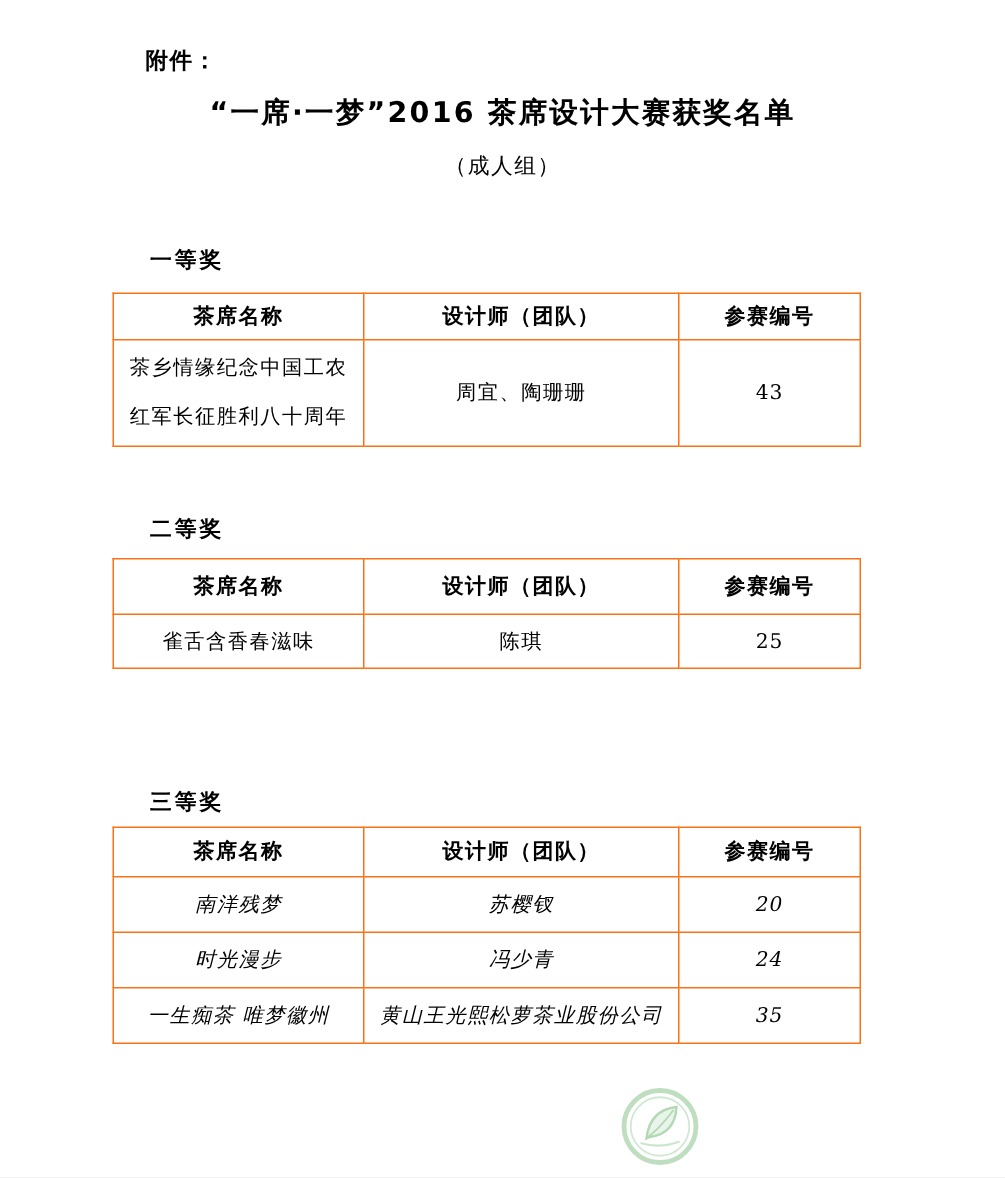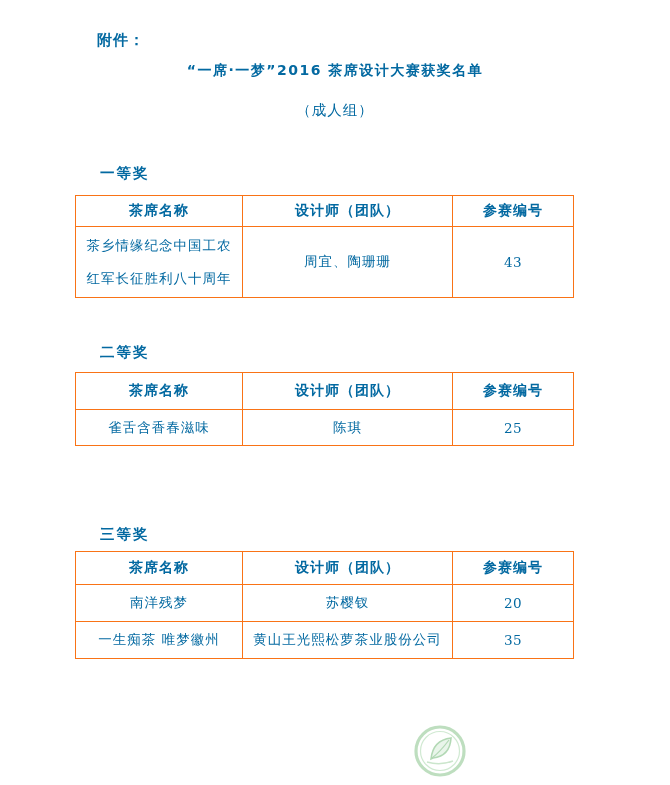--- a/index.html
+++ b/index.html
@@ -5,37 +5,37 @@
   * { margin: 0; padding: 0; box-sizing: border-box; }
   html, body { background: #e8e8e8; }
   .page {
     position: relative;
     width: 670px;
     height: 785px;
     background: #ffffff;
     margin: 0 auto;
     overflow: hidden;
     font-family: "DejaVu Sans", sans-serif;
-    color: #0369a1;
+    color: #000000;
   }
   .attachment {
     position: absolute;
     top: 31px;
     left: 97px;
     font-size: 15px;
     font-weight: bold;
     letter-spacing: 1px;
   }
   .doc-title {
     position: absolute;
     top: 62px;
     left: 0;
     width: 100%;
     text-align: center;
-    font-size: 14px;
+    font-size: 19px;
     font-weight: bold;
     letter-spacing: 1.5px;
   }
   .doc-subtitle {
     position: absolute;
     top: 101px;
     left: 0;
     width: 100%;
     text-align: center;
     font-size: 14.5px;
@@ -75,21 +75,21 @@
   th { font-weight: bold; font-size: 14px; }
   .col-name   { width: 167px; }
   .col-des    { width: 210px; }
   .col-num    { width: 121px; }
   .t1 th { height: 31px; }
   .t1 td { height: 69px; text-align: center; }
   .t1 td.cell-name { line-height: 33px; }
   .t2 th { height: 37px; }
   .t2 td { height: 36px; }
   .t3 th { height: 33px; }
-  .t3 td { height: 37px; }
+  .t3 td { height: 37px; font-style: italic; }
   .num { font-family: "DejaVu Serif", serif; letter-spacing: 0.5px; }
   .watermark {
     position: absolute;
     left: 413px;
     top: 724px;
     width: 54px;
     height: 54px;
     opacity: 0.8;
     pointer-events: none;
   }
@@ -157,20 +157,25 @@
       <th>茶席名称</th>
       <th>设计师（团队）</th>
       <th>参赛编号</th>
     </tr>
     <tr>
       <td>南洋残梦</td>
       <td>苏樱钗</td>
       <td class="num">20</td>
     </tr>
     <tr>
+      <td>时光漫步</td>
+      <td>冯少青</td>
+      <td class="num">24</td>
+    </tr>
+    <tr>
       <td>一生痴茶 唯梦徽州</td>
       <td>黄山王光熙松萝茶业股份公司</td>
       <td class="num">35</td>
     </tr>
   </tbody>
     </table>
 
   <svg class="watermark" viewBox="0 0 54 54" xmlns="http://www.w3.org/2000/svg">
     <circle cx="27" cy="27" r="24" fill="none" stroke="#aed7b0" stroke-width="3.2"></circle>
     <circle cx="27" cy="27" r="19.5" fill="none" stroke="#c5e4c7" stroke-width="1.2"></circle>

